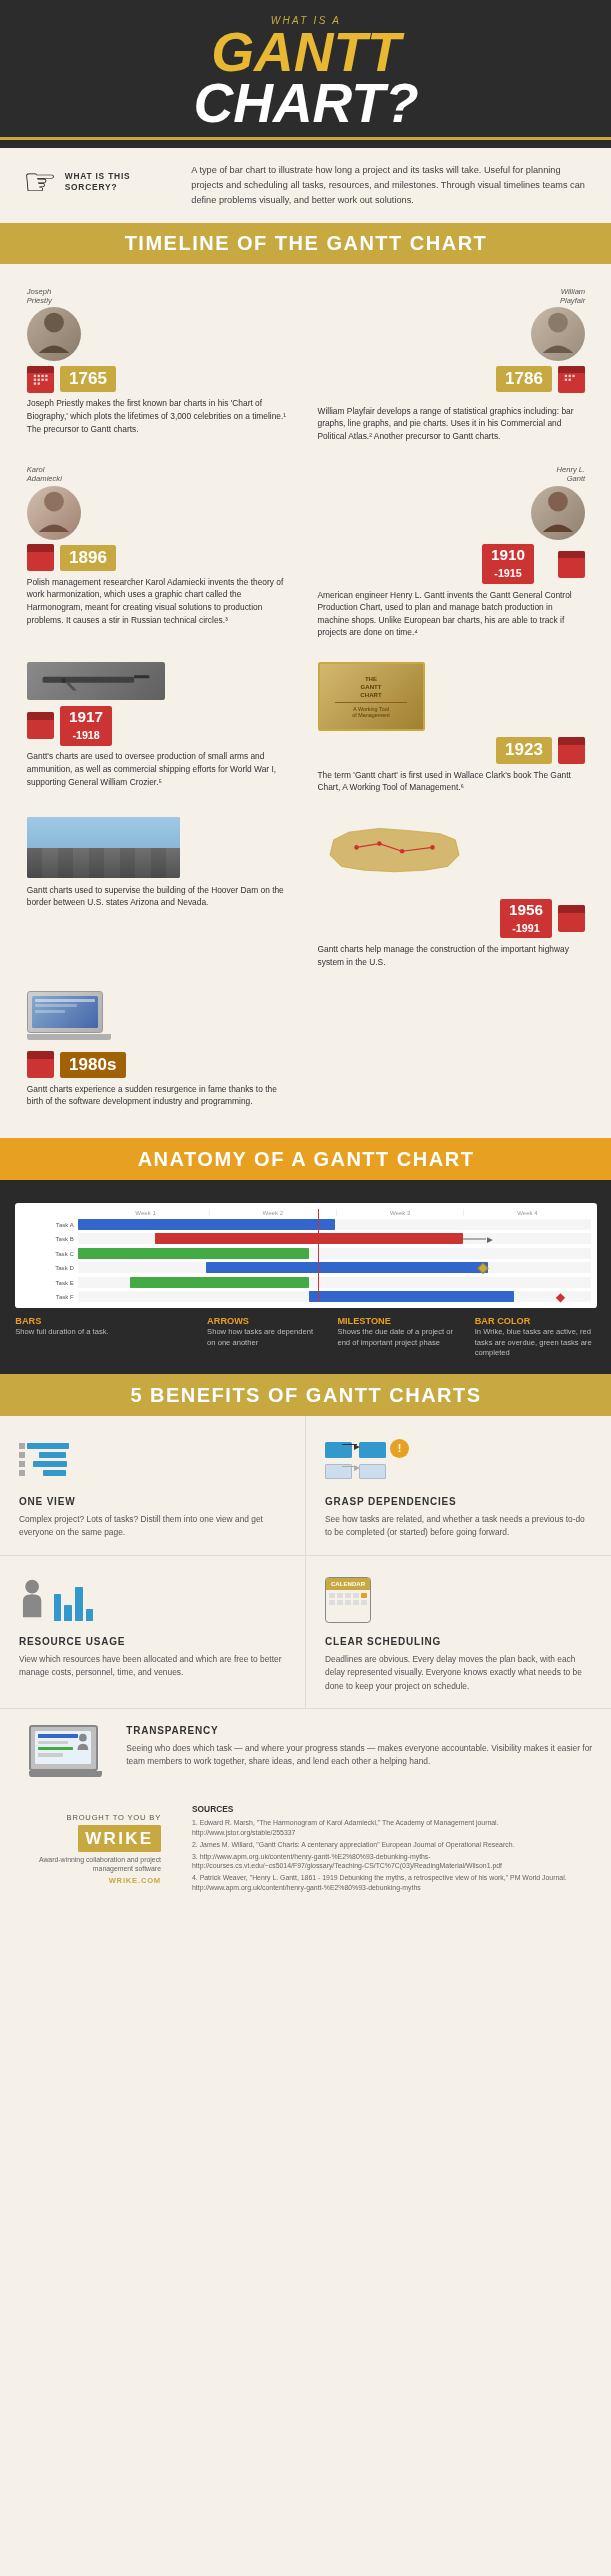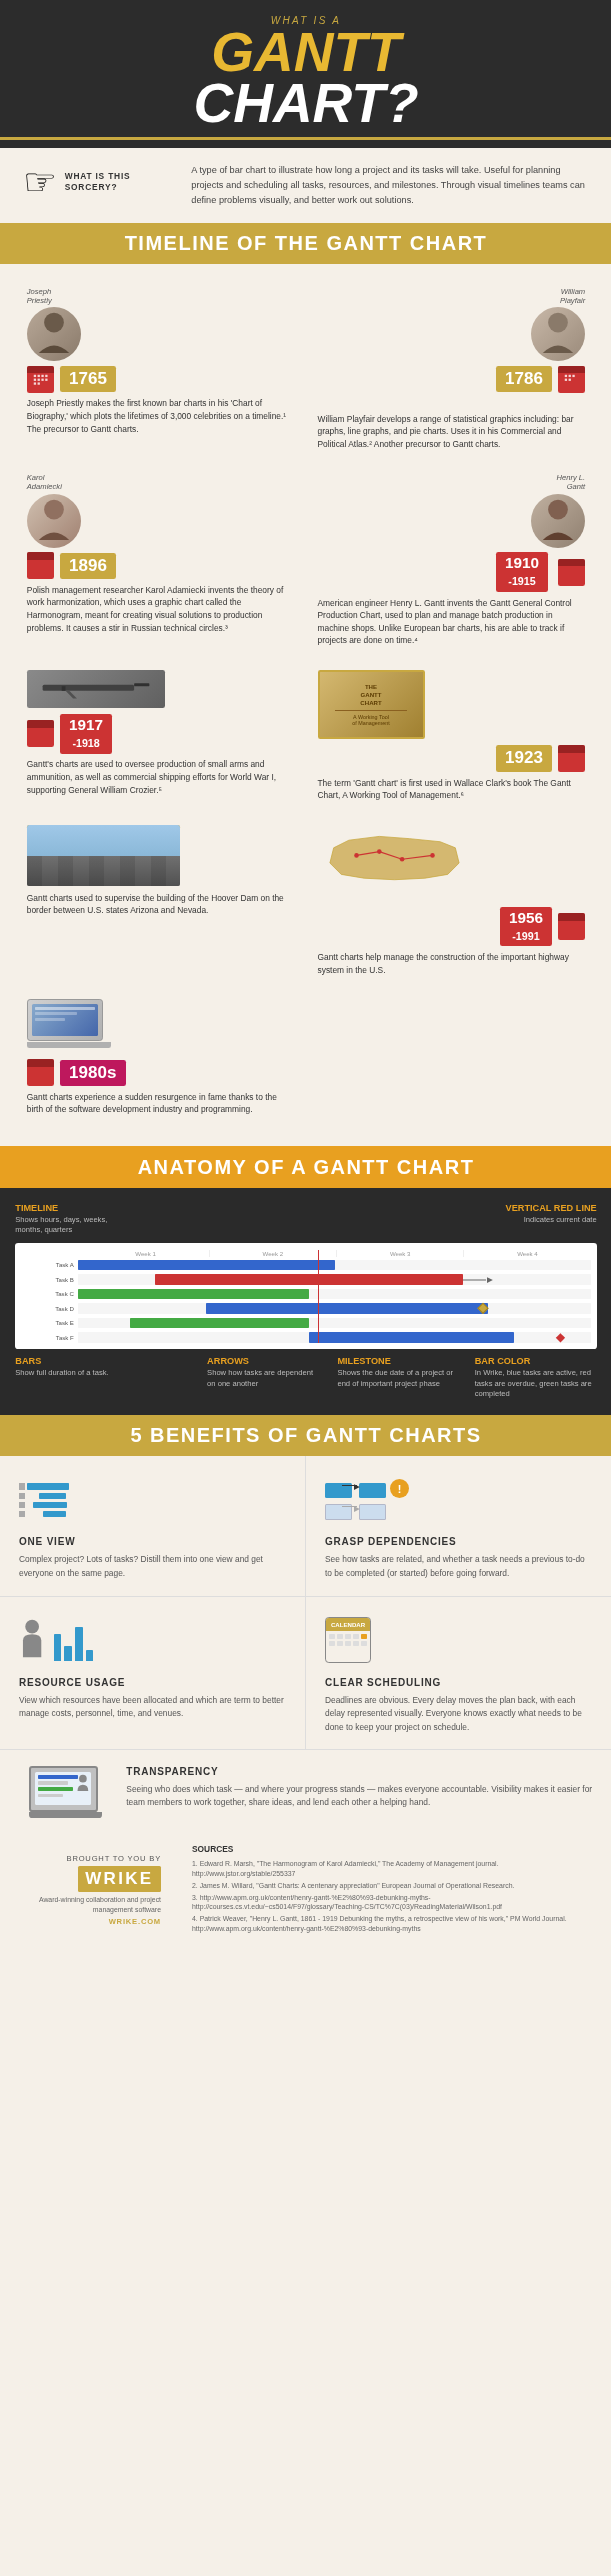--- a/index.html
+++ b/index.html
@@ -162,21 +162,21 @@
         <div style="font-size:7.6px; font-style:italic; color:#555; text-align:right;">William<br>Playfair</div>
       </div>
       <div style="display:flex; justify-content:flex-end; margin-bottom:4.6px;">
         <div style="width:54px; height:54px; border-radius:50%; background:linear-gradient(135deg,#c8b8a8,#9a8a7a); display:flex; align-items:center; justify-content:center; overflow:hidden;">
           <svg width="38" height="46" viewBox="0 0 50 60">
             <circle cx="25" cy="15" r="13" fill="#8a7a6a"></circle>
             <path d="M5 55 Q25 35 45 55" fill="#6a5a4a"></path>
           </svg>
         </div>
       </div>
-      <div style="display:flex; justify-content:flex-end; align-items:center; gap:6.1px; margin-bottom:20px;">
+      <div style="display:flex; justify-content:flex-end; align-items:center; gap:6.1px; margin-bottom:12px;">
         <div style="background:#c8a840; color:#fff; padding:3.1px 9.2px; font-size:17px; font-weight:900; border-radius:2.3px;">1786</div>
         <div style="width:27px; height:27px; background:#cc3333; border-radius:2.3px; display:flex; align-items:center; justify-content:center; flex-shrink:0; position:relative; overflow:hidden;">
           <div style="position:absolute; top:0; left:0; right:0; height:7.6px; background:#992222;"></div>
           <svg width="15.3" height="13.8" viewBox="0 0 20 18" style="margin-top:3.1px;">
             <rect x="1" y="1" width="3" height="3" fill="white" opacity="0.8"></rect>
             <rect x="6" y="1" width="3" height="3" fill="white" opacity="0.8"></rect>
             <rect x="11" y="1" width="3" height="3" fill="white" opacity="0.8"></rect>
             <rect x="1" y="6" width="3" height="3" fill="white" opacity="0.8"></rect>
             <rect x="6" y="6" width="3" height="3" fill="white" opacity="0.8"></rect>
           </svg>
@@ -209,21 +209,21 @@
         <div style="font-size:7.6px; font-style:italic; color:#555; text-align:right;">Henry L.<br>Gantt</div>
       </div>
       <div style="display:flex; justify-content:flex-end; margin-bottom:4.6px;">
         <div style="width:54px; height:54px; border-radius:50%; background:linear-gradient(135deg,#c0b0a0,#908070); display:flex; align-items:center; justify-content:center; overflow:hidden;">
           <svg width="38" height="46" viewBox="0 0 50 60">
             <circle cx="25" cy="15" r="13" fill="#806050"></circle>
             <path d="M5 55 Q25 35 45 55" fill="#604030"></path>
           </svg>
         </div>
       </div>
-      <div style="display:flex; justify-content:flex-end; align-items:center; gap:10px; margin-bottom:4.6px;">
+      <div style="display:flex; justify-content:flex-end; align-items:center; gap:24px; margin-bottom:4.6px;">
         <div style="background:#cc3333; color:#fff; padding:3.1px 9.2px; font-size:15.3px; font-weight:900; border-radius:2.3px; line-height:1.1; text-align:center;">
           1910<br><span style="font-size:10.7px;">-1915</span>
         </div>
         <div style="width:27px; height:27px; background:#cc3333; border-radius:2.3px; position:relative; overflow:hidden; flex-shrink:0;">
           <div style="position:absolute; top:0; left:0; right:0; height:7.6px; background:#992222;"></div>
         </div>
       </div>
       <div style="font-size:8.4px; color:#333; line-height:1.5;">American engineer Henry L. Gantt invents the Gantt General Control Production Chart, used to plan and manage batch production in machine shops. Unlike European bar charts, his are able to track if projects are done on time.⁴</div>
     </div>
   </div>
@@ -317,45 +317,35 @@
             <div style="height:3.1px; background:rgba(255,255,255,0.3); border-radius:0.8px; width:70%;"></div>
             <div style="height:3.1px; background:rgba(255,255,255,0.3); border-radius:0.8px; width:50%;"></div>
           </div>
         </div>
         <div style="width:84px; height:6.1px; background:#b0b0b0; border-radius:0 0 2.3px 2.3px; margin-top:0.8px;"></div>
       </div>
       <div style="display:flex; align-items:center; gap:6.1px; margin-bottom:4.6px;">
         <div style="width:27px; height:27px; background:#cc3333; border-radius:2.3px; position:relative; overflow:hidden; flex-shrink:0;">
           <div style="position:absolute; top:0; left:0; right:0; height:7.6px; background:#992222;"></div>
         </div>
-        <div style="background:#be185d; color:#fff; padding:3.1px 9.2px; font-size:17px; font-weight:900; border-radius:2.3px;">1980s</div>
+        <div style="background:#a16207; color:#fff; padding:3.1px 9.2px; font-size:17px; font-weight:900; border-radius:2.3px;">1980s</div>
       </div>
       <div style="font-size:8.4px; color:#333; line-height:1.5;">Gantt charts experience a sudden resurgence in fame thanks to the birth of the software development industry and programming.</div>
     </div>
     <div style="width:50%; padding:7.6px 11.5px;"></div>
   </div>
 
 </div>
 
 <div class="anatomy-header">
   <h2>Anatomy of a Gantt Chart</h2>
 </div>
 
 <div style="background:#2a2a2a; padding:15.3px;">
 
-  <div style="display:flex; justify-content:space-between; margin-bottom:3.8px;">
-    <div style="width:115px;">
-      <div style="font-size:9.2px; font-weight:900; color:#e8a020; text-transform:uppercase; margin-bottom:1.5px;">Timeline</div>
-      <div style="font-size:7.6px; color:#bbb; line-height:1.4;">Shows hours, days, weeks, months, quarters</div>
-    </div>
-    <div style="width:138px; text-align:right;">
-      <div style="font-size:9.2px; font-weight:900; color:#e8a020; text-transform:uppercase; margin-bottom:1.5px;">Vertical Red Line</div>
-      <div style="font-size:7.6px; color:#bbb; line-height:1.4;">Indicates current date</div>
-    </div>
-  </div>
 
   <div class="gantt-container">
 
     <div style="position:absolute; left:52%; top:6.1px; bottom:6.1px; width:1.5px; background:#cc3333; z-index:5;"></div>
 
     <div style="display:flex; padding-left:61px; margin-bottom:3.1px; gap:0;">
       <div style="flex:1; text-align:center; font-size:6.1px; color:#999; border-right:0.8px solid #eee;">Week 1</div>
       <div style="flex:1; text-align:center; font-size:6.1px; color:#999; border-right:0.8px solid #eee;">Week 2</div>
       <div style="flex:1; text-align:center; font-size:6.1px; color:#999; border-right:0.8px solid #eee;">Week 3</div>
       <div style="flex:1; text-align:center; font-size:6.1px; color:#999;">Week 4</div>
@@ -507,21 +497,21 @@
 
           <div style="display:flex; gap:3.1px; align-items:flex-end; height:34px;">
             <div style="width:7.6px; height:27px; background:#3399cc; border-radius:0.8px 0.8px 0 0;"></div>
             <div style="width:7.6px; height:15.3px; background:#3399cc; border-radius:0.8px 0.8px 0 0;"></div>
             <div style="width:7.6px; height:34px; background:#3399cc; border-radius:0.8px 0.8px 0 0;"></div>
             <div style="width:7.6px; height:11.5px; background:#3399cc; border-radius:0.8px 0.8px 0 0;"></div>
           </div>
         </div>
       </div>
       <div style="font-size:10px; font-weight:900; color:#333; text-transform:uppercase; letter-spacing:0.8px; margin-bottom:6.1px;">Resource Usage</div>
-      <div style="font-size:8.4px; color:#555; line-height:1.6;">View which resources have been allocated and which are term to better manage costs, personnel, time, and venues.</div>
+      <div style="font-size:8.4px; color:#555; line-height:1.6;">View which resources have been allocated and which are free to better manage costs, personnel, time, and venues.</div>
     </div>
 
     <div style="padding:15.3px 19px; border-top:0.8px solid #ddd;">
       <div style="height:57px; display:flex; align-items:center; margin-bottom:7.6px;">
 
         <div style="width:46px; height:46px; border:1.5px solid #888; border-radius:3.8px; overflow:hidden; flex-shrink:0;">
           <div style="background:#c8a840; height:12.2px; display:flex; align-items:center; justify-content:center;">
             <div style="font-size:6.1px; color:#fff; font-weight:900;">CALENDAR</div>
           </div>
           <div style="display:grid; grid-template-columns:repeat(5,1fr); gap:1.5px; padding:3.1px;">

